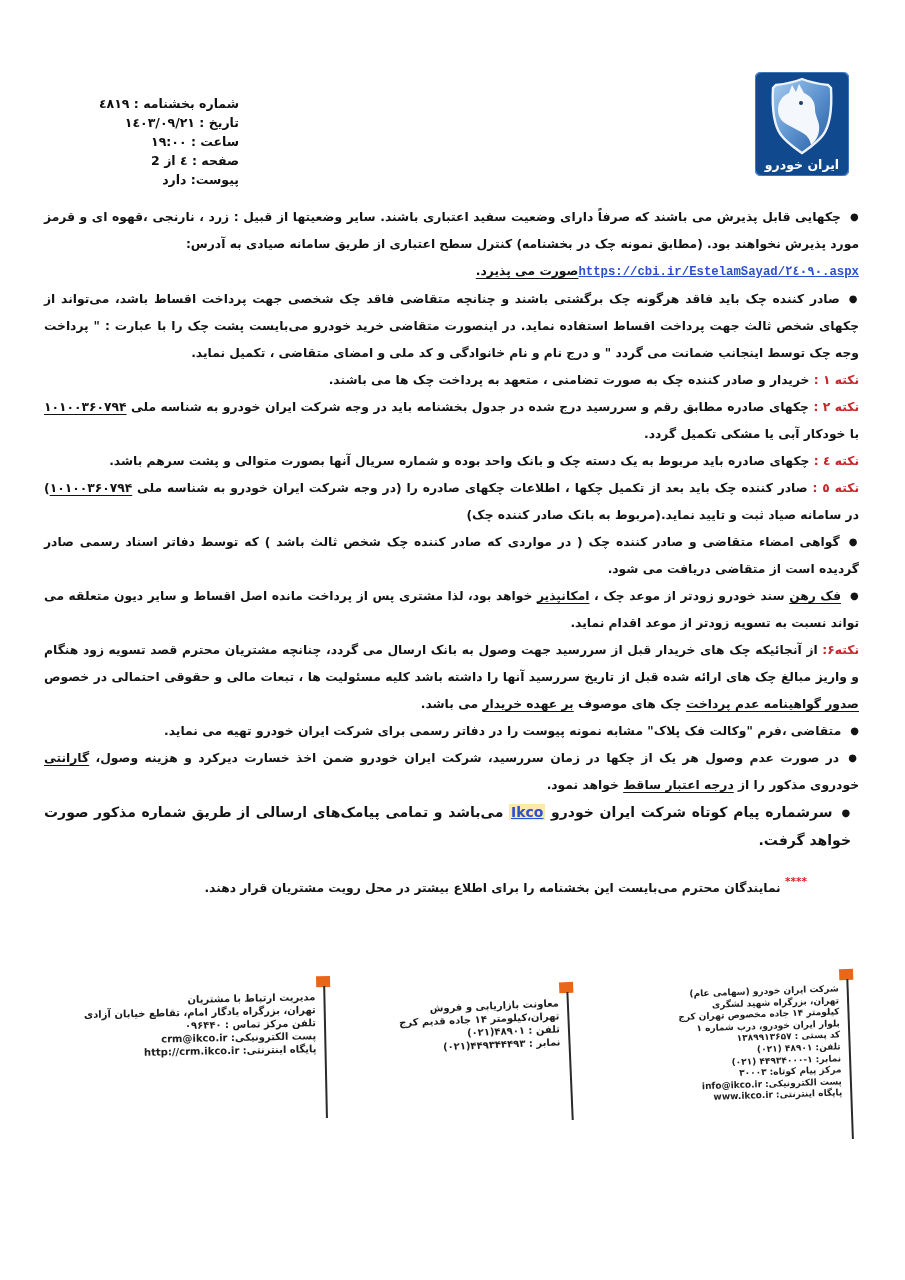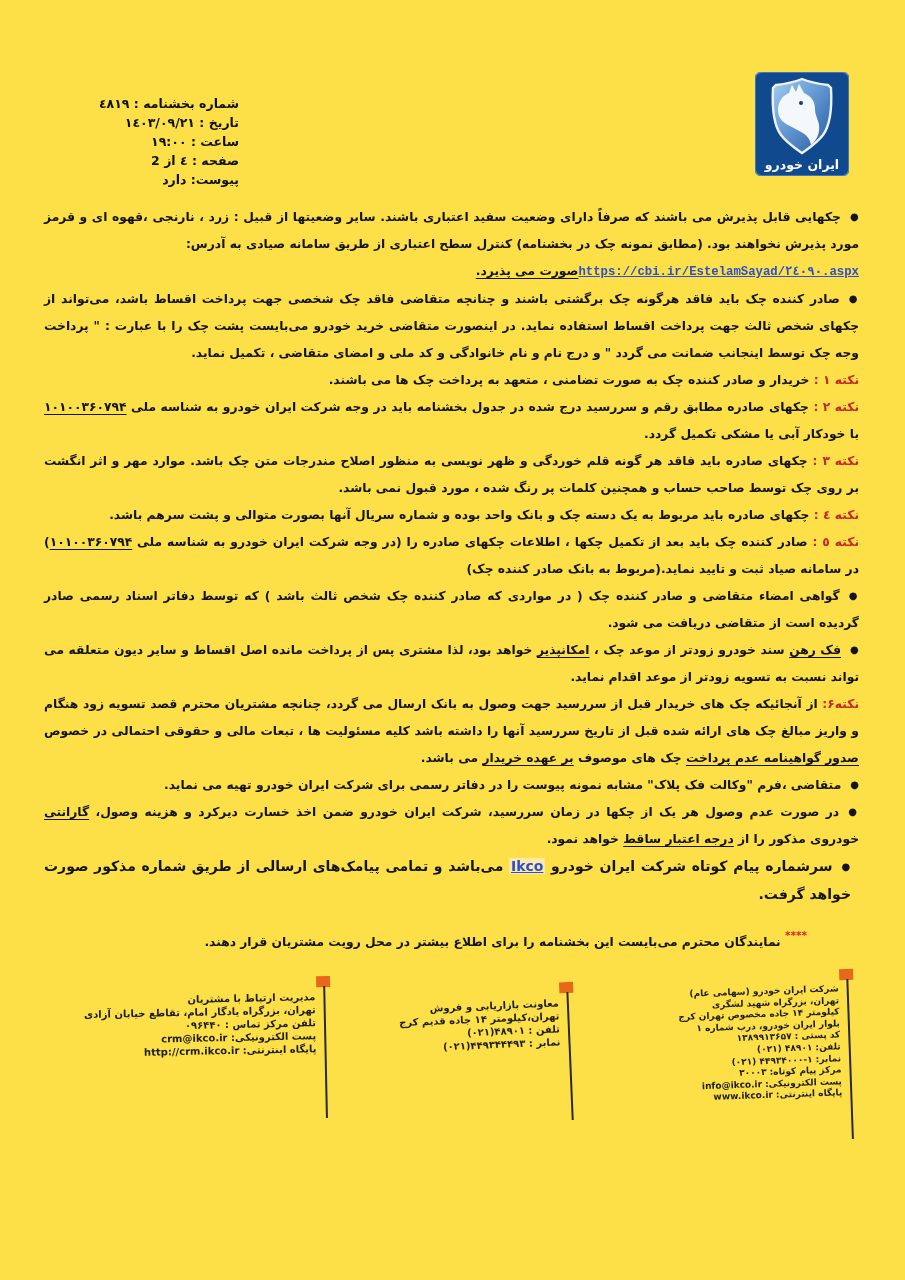--- a/index.html
+++ b/index.html
@@ -1,16 +1,16 @@
 <!DOCTYPE html>
 <html lang="fa"><head>
 <meta charset="utf-8">
 <style>
   html,body{margin:0;padding:0;background:#e9e9e9;}
-  .page{position:relative;width:905px;height:1280px;background:#fde047;overflow:hidden;
+  .page{position:relative;width:905px;height:1280px;background:#ffffff;overflow:hidden;
         font-family:"DejaVu Sans",sans-serif;}
 
   
   .header-info{position:absolute;top:94px;left:55px;width:184px;direction:rtl;text-align:right;
                font-size:12.5px;line-height:19px;font-weight:bold;color:#101010;}
 
   
   .logo{position:absolute;top:72px;right:56px;width:94px;height:76px;}
 
   
@@ -72,21 +72,20 @@
       <text x="47" y="97" text-anchor="middle" fill="#ffffff" font-size="12.5" font-weight="bold" font-family="DejaVu Sans, sans-serif">ایران خودرو</text>
     </svg>
   </div>
 
   <div class="docbody">
       <div class="para p-bullet"><span class="bm">●</span><span class="s-n">چکهایی قابل پذیرش می باشند که صرفاً دارای وضعیت سفید اعتباری باشند. سایر وضعیتها از قبیل : زرد ، نارنجی ،قهوه ای و قرمز مورد پذیرش نخواهند بود. (مطابق نمونه چک در بخشنامه) کنترل سطح اعتباری از طریق سامانه صیادی به آدرس:</span></div>
       <div class="para p-urlline"><span class="s-link">https://cbi.ir/EstelamSayad/٢٤٠٩٠.aspx</span><span class="s-u">صورت می پذیرد.</span></div>
       <div class="para p-bullet"><span class="bm">●</span><span class="s-n">صادر کننده چک باید فاقد هرگونه چک برگشتی باشند و چنانچه متقاضی فاقد چک شخصی جهت پرداخت اقساط باشد، می‌تواند از چکهای شخص ثالث جهت پرداخت اقساط استفاده نماید. در اینصورت متقاضی خرید خودرو می‌بایست پشت چک را با عبارت : " پرداخت وجه چک توسط اینجانب ضمانت می گردد " و درج نام و نام خانوادگی و کد ملی و امضای متقاضی ، تکمیل نماید.</span></div>
       <div class="para p-note"><span class="s-red">نکته ١ : </span><span class="s-n">خریدار و صادر کننده چک به صورت تضامنی ، متعهد به پرداخت چک ها می باشند.</span></div>
       <div class="para p-note"><span class="s-red">نکته ٢ : </span><span class="s-n">چکهای صادره مطابق رقم و سررسید درج شده در جدول بخشنامه باید در وجه شرکت ایران خودرو به شناسه ملی </span><span class="s-u">۱۰۱۰۰۳۶۰۷۹۴</span><span class="s-n"> با خودکار آبی یا مشکی تکمیل گردد.</span></div>
-      <div class="para p-note"><span class="s-red">نکته ٣ : </span><span class="s-n">چکهای صادره باید فاقد هر گونه قلم خوردگی و ظهر نویسی به منظور اصلاح مندرجات متن چک باشد. موارد مهر و اثر انگشت بر روی چک توسط صاحب حساب و همچنین کلمات پر رنگ شده ، مورد قبول نمی باشد.</span></div>
       <div class="para p-note"><span class="s-red">نکته ٤ : </span><span class="s-n">چکهای صادره باید مربوط به یک دسته چک و بانک واحد بوده و شماره سریال آنها بصورت متوالی و پشت سرهم باشد.</span></div>
       <div class="para p-note"><span class="s-red">نکته ٥ : </span><span class="s-n">صادر کننده چک باید بعد از تکمیل چکها ، اطلاعات چکهای صادره را (در وجه شرکت ایران خودرو به شناسه ملی </span><span class="s-u">۱۰۱۰۰۳۶۰۷۹۴</span><span class="s-n">) در سامانه صیاد ثبت و تایید نماید.(مربوط به بانک صادر کننده چک)</span></div>
       <div class="para p-bullet"><span class="bm">●</span><span class="s-n">گواهی امضاء متقاضی و صادر کننده چک ( در مواردی که صادر کننده چک شخص ثالث باشد ) که توسط دفاتر اسناد رسمی صادر گردیده است از متقاضی دریافت می شود.</span></div>
       <div class="para p-bullet"><span class="bm">●</span><span class="s-u">فک رهن</span><span class="s-n"> سند خودرو زودتر از موعد چک ، </span><span class="s-u">امکانپذیر</span><span class="s-n"> خواهد بود، لذا مشتری پس از پرداخت مانده اصل اقساط و سایر دیون متعلقه می تواند نسبت به تسویه زودتر از موعد اقدام نماید.</span></div>
       <div class="para p-note"><span class="s-red">نکته۶: </span><span class="s-n">از آنجائیکه چک های خریدار قبل از سررسید جهت وصول به بانک ارسال می گردد، چنانچه مشتریان محترم قصد تسویه زود هنگام و واریز مبالغ چک های ارائه شده قبل از تاریخ سررسید آنها را داشته باشد کلیه مسئولیت ها ، تبعات مالی و حقوقی احتمالی در خصوص </span><span class="s-u">صدور گواهینامه عدم پرداخت</span><span class="s-n"> چک های موصوف </span><span class="s-u">بر عهده خریدار</span><span class="s-n"> می باشد.</span></div>
       <div class="para p-bullet"><span class="bm">●</span><span class="s-n">متقاضی ،فرم "وکالت فک پلاک" مشابه نمونه پیوست را در دفاتر رسمی برای شرکت ایران خودرو تهیه می نماید.</span></div>
       <div class="para p-bullet"><span class="bm">●</span><span class="s-n">در صورت عدم وصول هر یک از چکها در زمان سررسید، شرکت ایران خودرو ضمن اخذ خسارت دیرکرد و هزینه وصول، </span><span class="s-u">گارانتی</span><span class="s-n"> خودروی مذکور را از </span><span class="s-u">درجه اعتبار ساقط</span><span class="s-n"> خواهد نمود.</span></div>
       <div class="para p-bullet_lg"><span class="bm">●</span><span class="s-n">سرشماره پیام کوتاه شرکت ایران خودرو </span><span class="s-linkhl">Ikco</span><span class="s-n"> می‌باشد و تمامی پیامک‌های ارسالی از طریق شماره مذکور صورت خواهد گرفت.</span></div>
       <div class="para p-stars"><span class="s-stars">****</span><span class="s-n"> نمایندگان محترم می‌بایست این بخشنامه را برای اطلاع بیشتر در محل رویت مشتریان قرار دهند.</span></div>
     </div>

